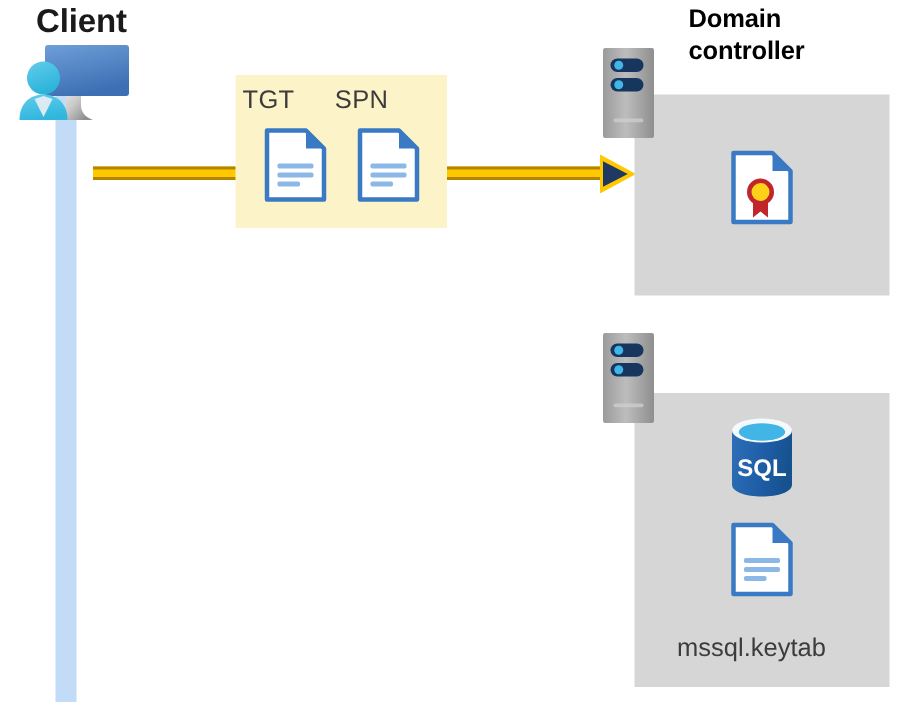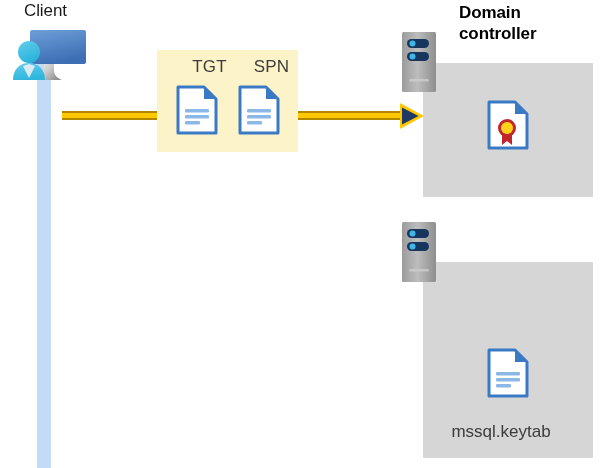--- a/index.html
+++ b/index.html
@@ -30,22 +30,22 @@
     width: 14px;
     height: 408px;
     background: #c2dcf8;
   }
 
   
   .client-label {
     position: absolute;
     left: 24px;
     top: 1px;
-    font-size: 17px;
-    font-weight: normal;
+    font-size: 22px;
+    font-weight: bold;
     color: #1a1a1a;
     letter-spacing: -0.1px;
     white-space: nowrap;
   }
 
   
   .client-icon {
     position: absolute;
     left: 8px;
     top: 26px;
@@ -61,21 +61,20 @@
     width: 141px;
     height: 102px;
     background: #fdf3c8;
   }
   .tgt-panel .doc-labels {
     position: absolute;
     left: 0;
     top: 7px;
     width: 167px;
     display: flex;
-    justify-content: center;
     gap: 18px;
   }
   .doc-label {
     font-size: 17px;
     color: #3c3c3c;
     width: 44px;
     text-align: center;
     letter-spacing: 0.2px;
   }
   .tgt-panel .doc-icons {
@@ -322,20 +321,40 @@
       <rect x="0" y="0" width="34" height="60" rx="1.5" fill="url(#chassisLx)"></rect>
       <rect x="5" y="7" width="22" height="9" rx="4.5" fill="#17365d"></rect>
       <circle cx="10.5" cy="11.5" r="3" fill="#41b6e6"></circle>
       <rect x="5" y="20" width="22" height="9" rx="4.5" fill="#17365d"></rect>
       <circle cx="10.5" cy="24.5" r="3" fill="#41b6e6"></circle>
       <rect x="7" y="47" width="20" height="2.5" rx="1.2" fill="#cfcfcf" opacity="0.75"></rect>
     </svg>
   </div>
 
 
+  <div class="sql-wrap">
+    <span>
+      <svg width="50" height="56" viewBox="0 0 50 56" xmlns="http://www.w3.org/2000/svg">
+        <defs>
+          <linearGradient id="dbBody" x1="0" y1="0" x2="1" y2="0.2">
+            <stop offset="0%" stop-color="#2f6fb8"></stop>
+            <stop offset="55%" stop-color="#1f5fa8"></stop>
+            <stop offset="100%" stop-color="#17528f"></stop>
+          </linearGradient>
+        </defs>
+
+        <path d="M5 10 h40 v36 c0 5 -9 8 -20 8 c-11 0 -20 -3 -20 -8 z" fill="url(#dbBody)"></path>
+
+        <ellipse cx="25" cy="10" rx="20" ry="8" fill="#f4f9fc"></ellipse>
+
+        <ellipse cx="25" cy="11" rx="15.5" ry="5.8" fill="#41b6e6"></ellipse>
+        <text x="25" y="40" text-anchor="middle" font-family="'Liberation Sans', sans-serif" font-size="16" font-weight="bold" fill="#ffffff">SQL</text>
+      </svg>
+    </span>
+  </div>
 
   <div class="keytab-icon-wrap">
     <span>
       <svg width="42" height="50" viewBox="0 0 42 50" xmlns="http://www.w3.org/2000/svg">
         <path d="M2 2 h26 l12 12 v34 h-38 z" fill="#ffffff" stroke="#3a7ac4" stroke-width="3" stroke-linejoin="round"></path>
         <path d="M28 2 v12 h12 z" fill="#3a7ac4"></path>
         <rect x="9" y="24" width="24" height="3.4" rx="1.2" fill="#8cb8e8"></rect>
         <rect x="9" y="30" width="24" height="3.4" rx="1.2" fill="#8cb8e8"></rect>
         <rect x="9" y="36" width="15" height="3.4" rx="1.2" fill="#8cb8e8"></rect>
       </svg>

